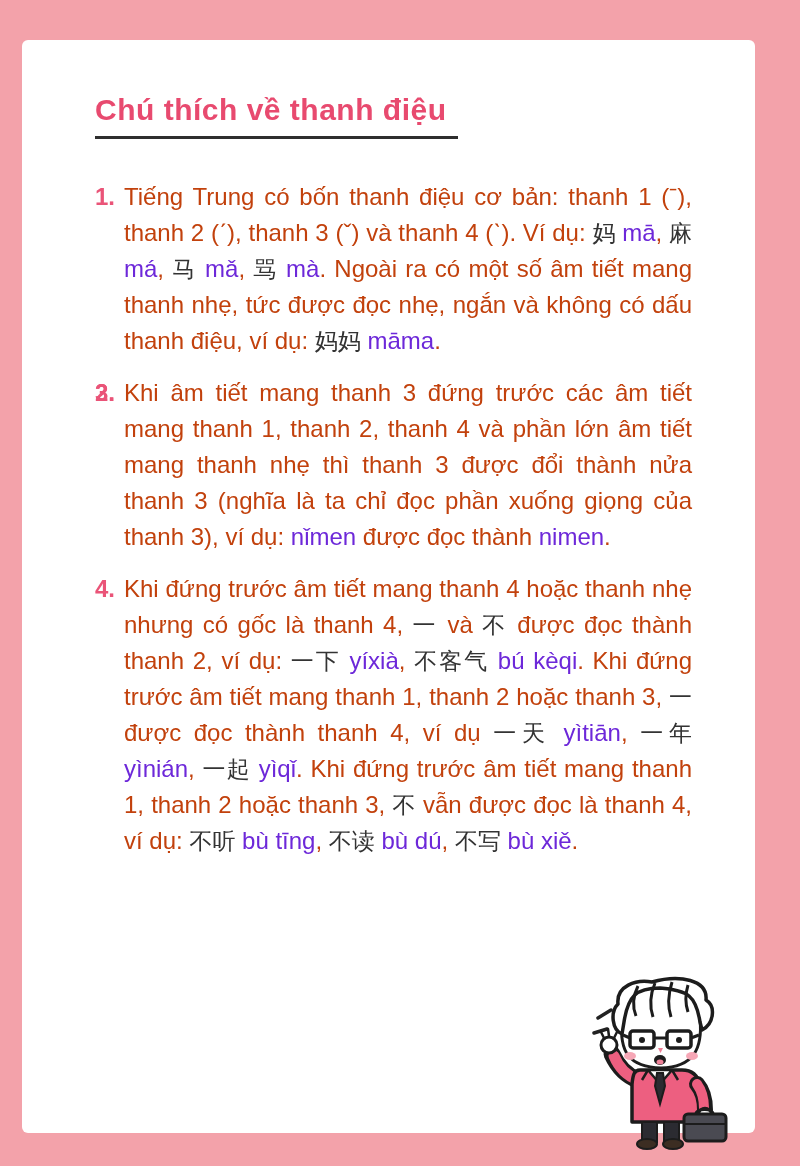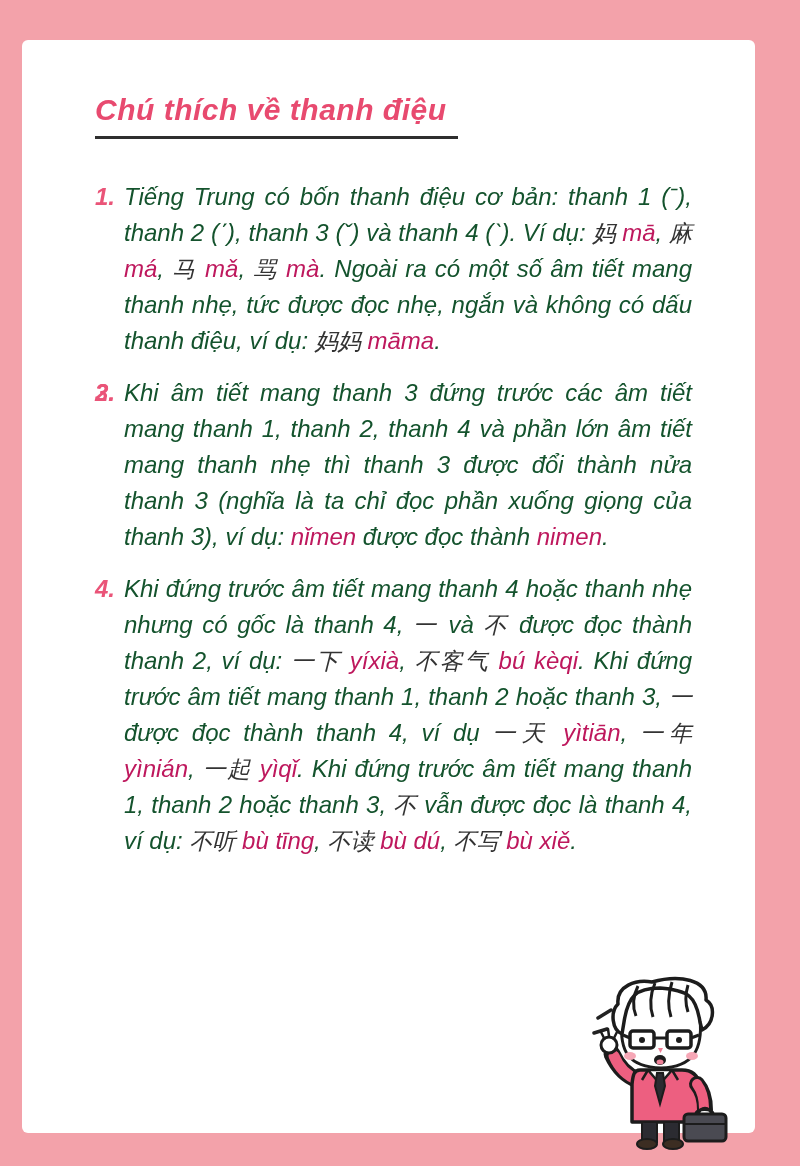--- a/index.html
+++ b/index.html
@@ -14,21 +14,20 @@
   }
   .page {
     position:absolute;
     left:22px; top:40px;
     width:733px; height:1093px;
     background:#ffffff;
     border-radius:6px;
   }
   .content {
     padding:53px 63px 0 73px;
-    font-style:italic;
   }
   .title {
     color:#e84a6f;
     font-size:30px;
     font-weight:700;
     letter-spacing:0.5px;
   }
   .title-underline {
     width:363px; height:3px;
     background:#2e2e2e;
@@ -44,22 +43,22 @@
     line-height:36px;
     text-align:justify;
     color:#3c3c3c;
   }
   .note-number {
     position:absolute;
     left:0; top:0;
     color:#ea5478;
     font-weight:700;
   }
-  .seg-text { color:#14532d; }
-  .seg-py   { color:#be185d; }
+  .seg-text { color:#c2410c; }
+  .seg-py   { color:#6d28d9; }
   .seg-cn   { color:#333333; font-size:23px; }
   .mascot {
     position:absolute;
     left:592px; top:972px;
     width:142px; height:180px;
     z-index:3;
   }
 </style>
 </head>
 <body>

